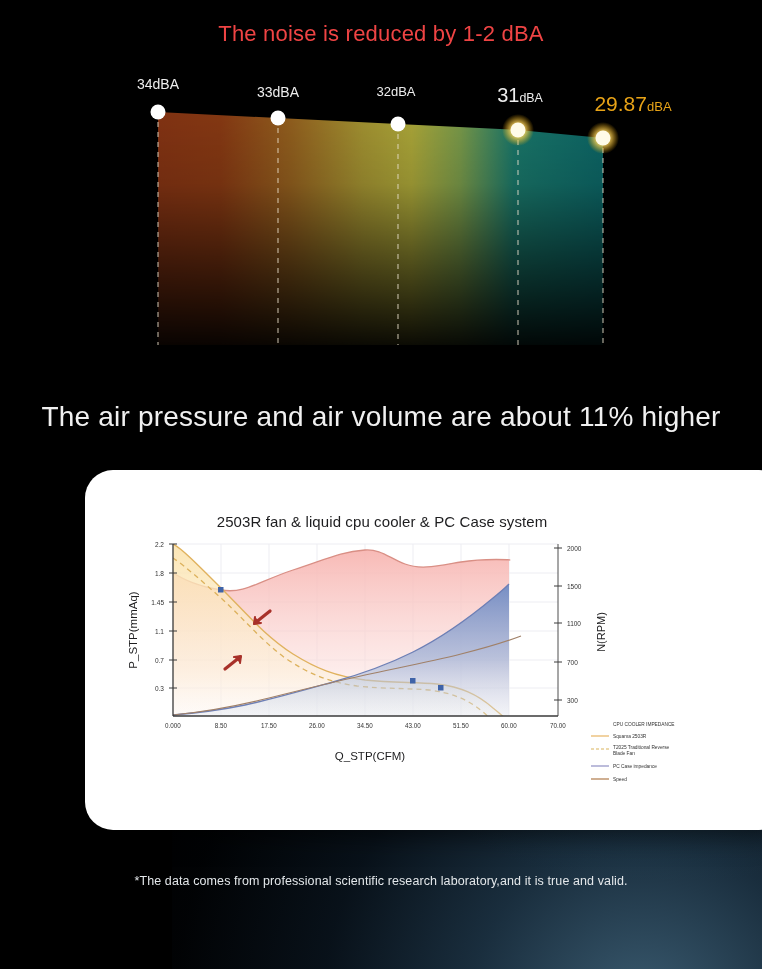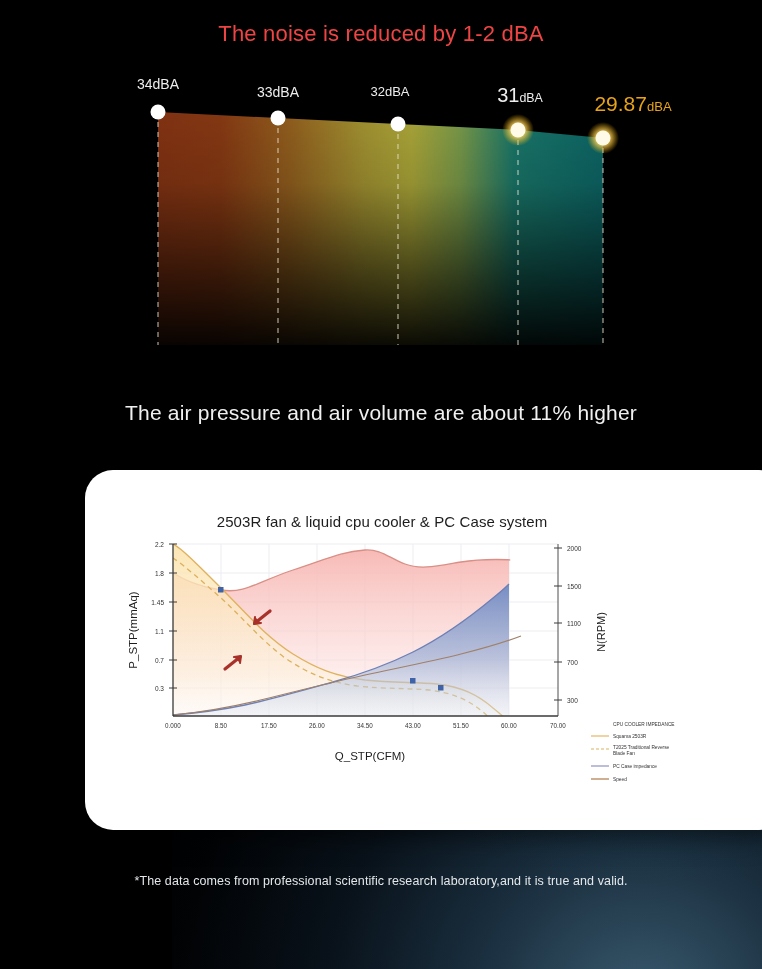--- a/index.html
+++ b/index.html
@@ -43,21 +43,21 @@
     color:#ef4444;
     font-size:22px;
     font-weight:400;
     letter-spacing:0.2px;
     margin-top:8px;
   }
   #headline-pressure {
     top:401px; left:0; width:762px;
     text-align:center;
     color:#f0f0f0;
-    font-size:21px;
+    font-size:28px;
     font-weight:400;
     letter-spacing:0.2px;
   }
 
   
   #noise-chart {
     top:60px; left:128px;
     width:520px; height:295px;
   }
   #noise-chart svg { display:block; }
@@ -166,21 +166,21 @@
       <circle cx="475" cy="78" r="7.5" fill="#fffbe8"></circle>
     </g>
   </svg>
 
   <div class="noise-label" style="left:30px; top:16px; font-size:14px;text-align:right;">
     <span>34dBA</span>
   </div>
   <div class="noise-label" style="left:150px; top:24px; font-size:14px;">
     <span>33dBA</span>
   </div>
-  <div class="noise-label" style="left:262px; top:24px; font-size:13px;">
+  <div class="noise-label" style="left:268px; top:24px; font-size:13px;">
     <span>32dBA</span>
   </div>
   <div class="noise-label" style="left:392px; top:24px; font-size:20px;">
     <span>31</span><span class="unit">dBA</span>
   </div>
   <div class="noise-label highlight" style="left:505px; top:32px; font-size:21px;">
     <span>29.87</span><span class="unit">dBA</span>
   </div>
 </div>
 

